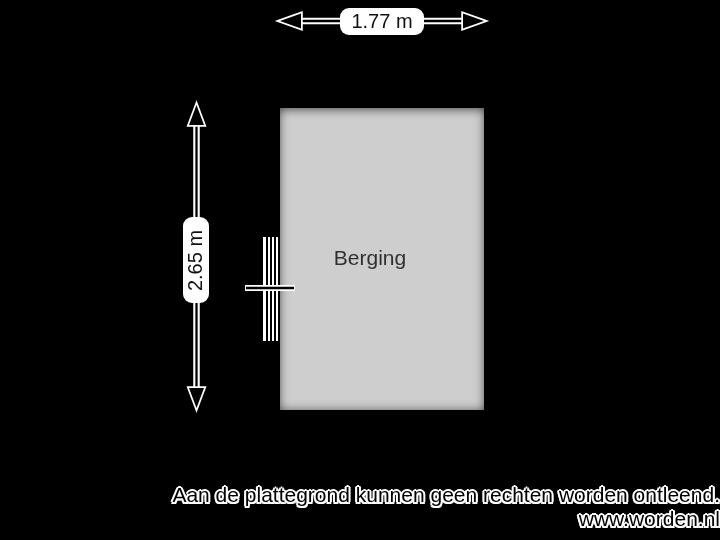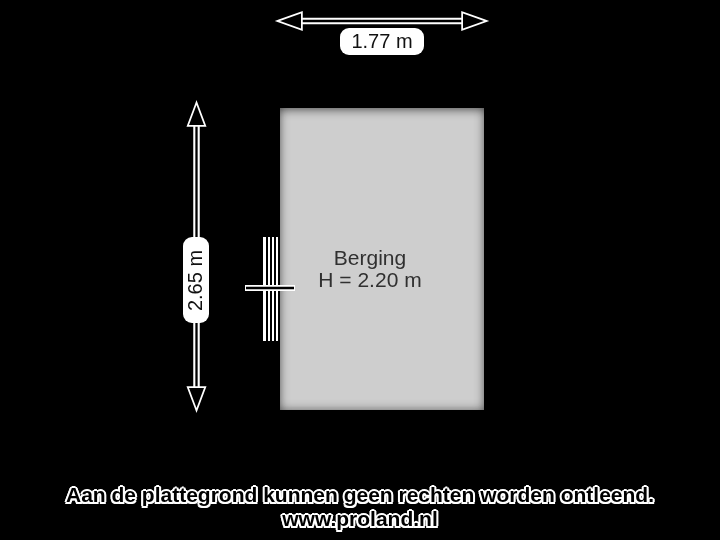--- a/index.html
+++ b/index.html
@@ -41,36 +41,35 @@
     left: 270px; top: 247px; width: 200px;
     text-align: center; color: #303030;
     font-size: 21px; line-height: 21.5px;
   }
 
   
   .dim-pill {
     background: #fff; border-radius: 9px; color: #111;
     display: flex; align-items: center; justify-content: center;
     font-size: 20px;
-    margin-top: 20px;
   }
   .pill-top { left: 340px; top: 8px; width: 84px; height: 27px; }
   .pill-left { left: 183px; top: 217px; width: 26px; height: 86px; }
   .pill-left span {
     transform: rotate(-90deg); white-space: nowrap; display: block;
   }
 
   
   .linework { left: 0; top: 0; }
 
   
   .footer {
     left: 0; top: 483px; width: 720px;
-    text-align: center; color: #000;
-    font-size: 21px; font-weight: bold; line-height: 23.5px;
+    text-align: right; color: #000;
+    font-size: 21px; font-weight: normal; line-height: 23.5px;
     text-shadow:
       0 2px 0 #fff, 0 -2px 0 #fff, 2px 0 0 #fff, -2px 0 0 #fff,
       1.5px 1.5px 0 #fff, -1.5px 1.5px 0 #fff,
       1.5px -1.5px 0 #fff, -1.5px -1.5px 0 #fff;
   }
 </style>
 </head>
 <body>
 
 <div class="abs plan-wall"></div>
@@ -99,27 +98,26 @@
   </g>
 
   <g>
     <line x1="245" y1="288" x2="295" y2="288" stroke="#fff" stroke-width="6"></line>
     <line x1="246" y1="288" x2="294" y2="288" stroke="#000" stroke-width="2.3"></line>
   </g>
 </svg>
 
 <div class="abs room-label">
   <div>Berging</div>
-  <div>H = 2.20 m</div>
 </div>
 
 <div class="abs dim-pill pill-top">
   <span>1.77 m</span>
 </div>
 
 <div class="abs dim-pill pill-left">
   <span>2.65 m</span>
 </div>
 
 <div class="abs footer">
   <div>Aan de plattegrond kunnen geen rechten worden ontleend.</div>
-  <div>www.proland.nl</div>
+  <div>www.worden.nl</div>
 </div>
 
 </body></html>

